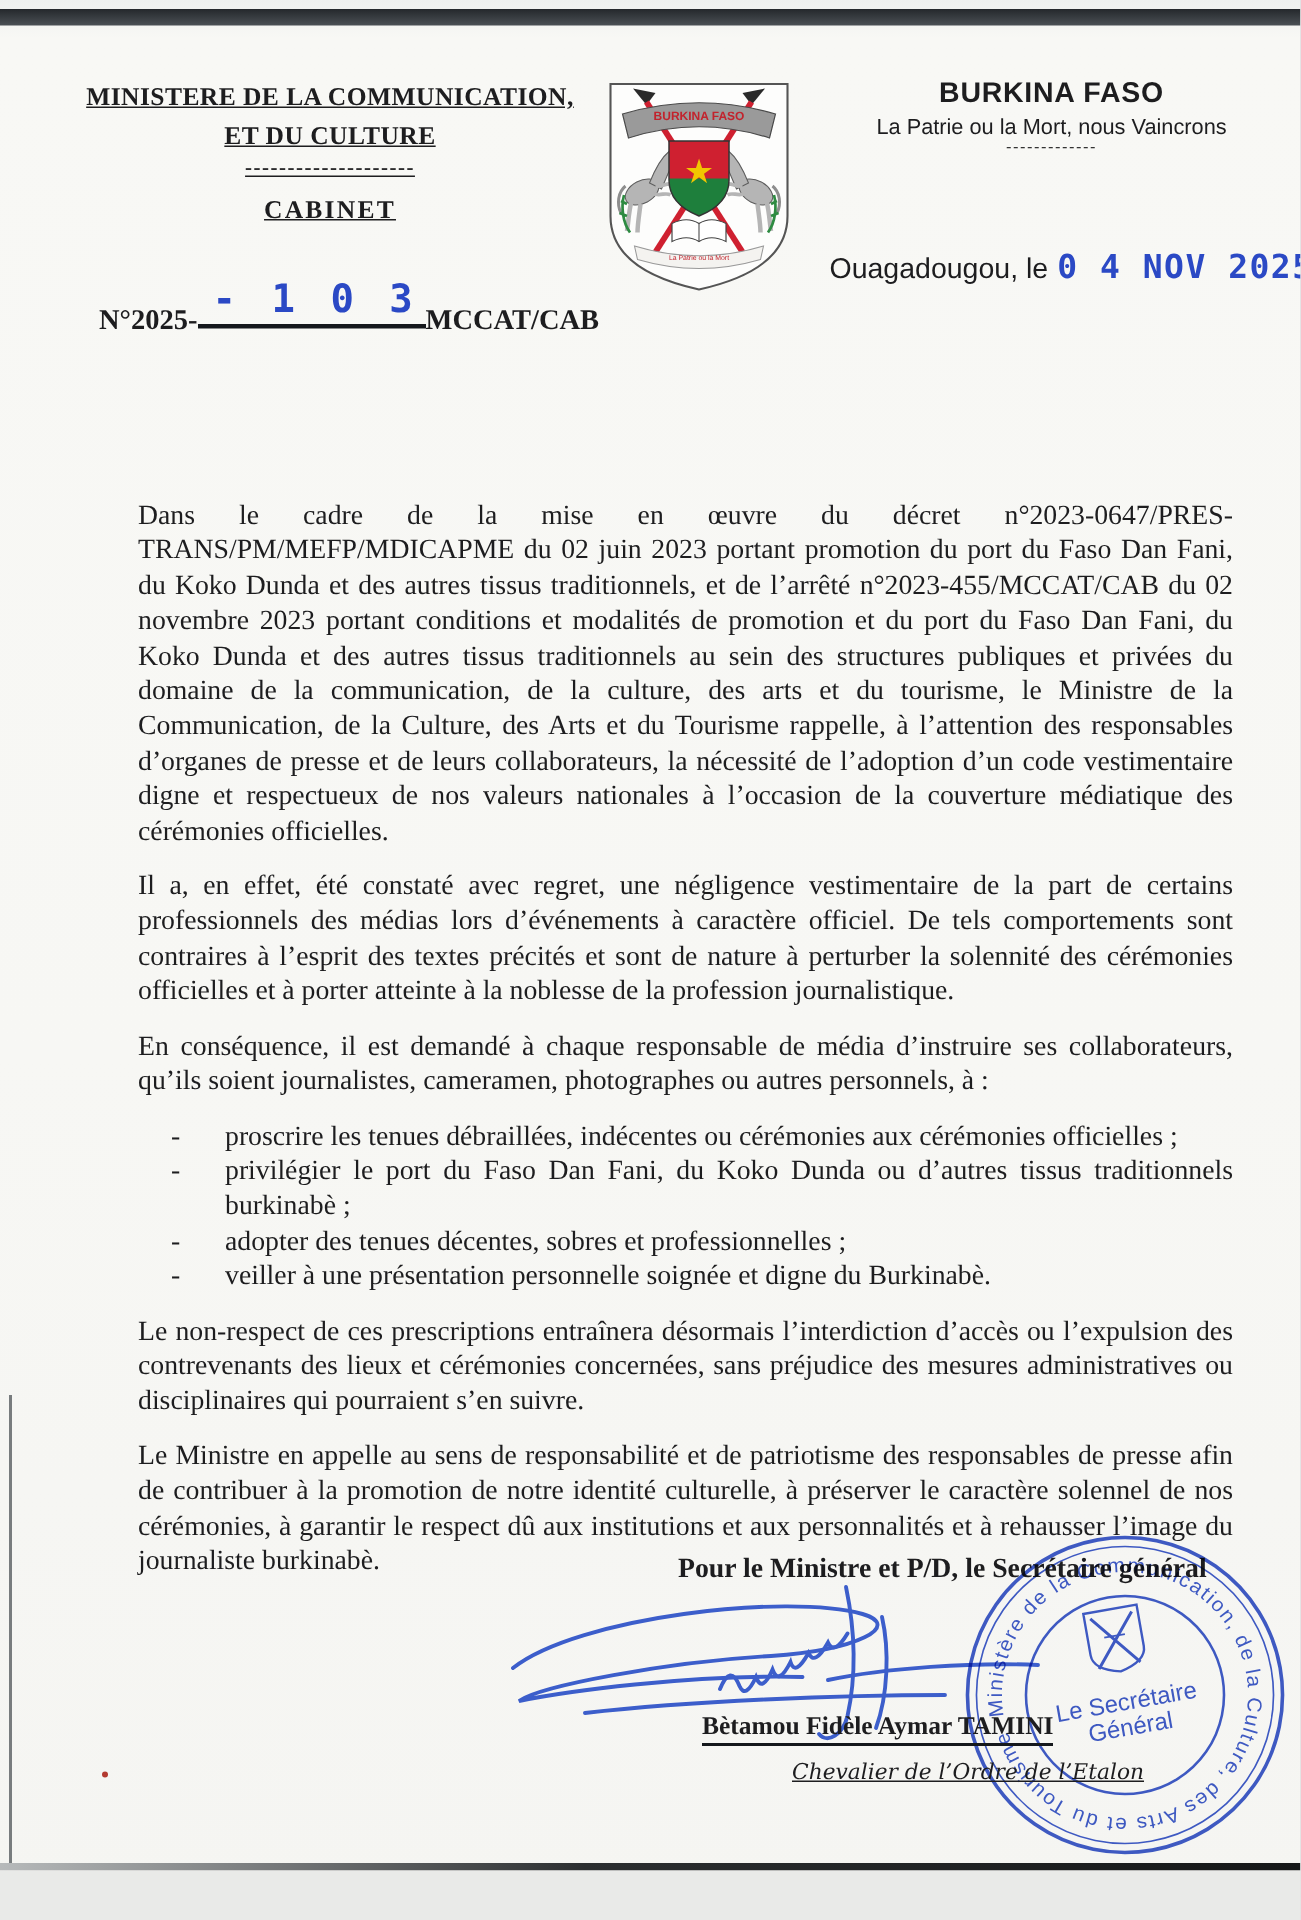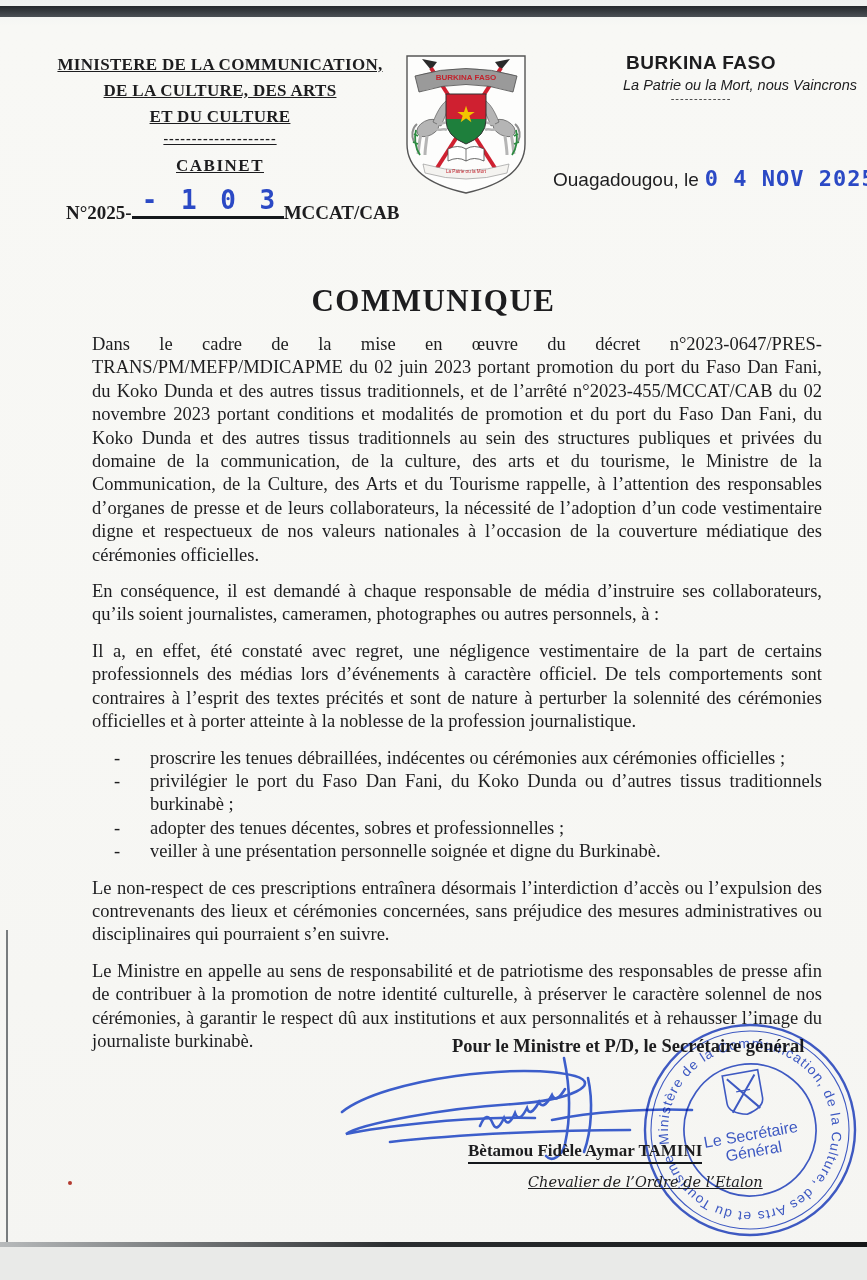--- a/index.html
+++ b/index.html
@@ -25,21 +25,21 @@
   .ref-line{position:absolute;left:66px;top:194px;font-weight:bold;font-size:19px;white-space:nowrap;}
   .ref-underline{display:inline-block;width:152px;height:22px;border-bottom:3px solid #15181c;
     position:relative;vertical-align:baseline;}
   .ref-number{position:absolute;left:10px;bottom:1px;font-family:"DejaVu Sans Mono",monospace;
     color:#2b49c5;font-size:26px;font-weight:bold;letter-spacing:4px;white-space:nowrap;}
 
   
   .header-right{position:absolute;left:545px;top:52px;width:312px;text-align:center;
     font-family:"Liberation Sans",sans-serif;}
   .country{font-weight:bold;font-size:19px;letter-spacing:.5px;}
-  .motto{font-style:italic;font-size:14.5px;margin-top:3px;text-align:right;}
+  .motto{font-size:14.5px;margin-top:3px;}
   .hr-divider{font-size:11px;letter-spacing:1px;line-height:10px;color:#333;}
   .place-date{position:absolute;left:553px;top:166px;font-family:"Liberation Sans",sans-serif;
     font-size:19px;white-space:nowrap;}
   .date-stamp{font-family:"DejaVu Sans Mono",monospace;color:#2b49c5;font-weight:bold;
     font-size:22px;letter-spacing:1px;margin-left:6px;}
 
   .emblem{position:absolute;left:401px;top:52px;}
 
   .doc-title{position:absolute;left:0;top:283px;width:100%;text-align:center;
     font-size:31px;font-weight:bold;letter-spacing:1.5px;}
@@ -64,21 +64,20 @@
 </style>
 </head>
 <body>
 
 <div class="canvas">
 
   <div class="top-band"></div>
 
   <div class="header-left">
     <div>MINISTERE DE LA COMMUNICATION,</div>
-    <div>DE LA CULTURE, DES ARTS</div>
     <div>ET DU CULTURE</div>
     <div class="hl-divider">--------------------</div>
     <div class="cabinet">CABINET</div>
   </div>
 
   <div class="ref-line"><span>N°2025-</span><span class="ref-underline"><span class="ref-number">- 1 0 3</span></span><span>MCCAT/CAB</span></div>
 
   <svg class="emblem" width="130" height="145" viewBox="0 0 130 145">
     <path d="M6,4 H124 V92 Q124,128 65,141 Q6,128 6,92 Z" fill="#fdfdfc" stroke="#555" stroke-width="1.4"></path>
 
@@ -129,26 +128,25 @@
     <text x="65" y="121" text-anchor="middle" font-size="4.6" fill="#c2232d" font-family="Liberation Sans, sans-serif">La Patrie ou la Mort</text>
   </svg>
 
   <div class="header-right">
     <div class="country">BURKINA FASO</div>
     <div class="motto">La Patrie ou la Mort, nous Vaincrons</div>
     <div class="hr-divider">-------------</div>
   </div>
   <div class="place-date"><span>Ouagadougou, le</span><span class="date-stamp">0 4 NOV 2025</span></div>
 
-  <div class="doc-title">COMMUNIQUE</div>
 
   <div class="body-text">
     <p class="para">Dans le cadre de la mise en œuvre du décret n°2023-0647/PRES-TRANS/PM/MEFP/MDICAPME du 02 juin 2023 portant promotion du port du Faso Dan Fani, du Koko Dunda et des autres tissus traditionnels, et de l’arrêté n°2023-455/MCCAT/CAB du 02 novembre 2023 portant conditions et modalités de promotion et du port du Faso Dan Fani, du Koko Dunda et des autres tissus traditionnels au sein des structures publiques et privées du domaine de la communication, de la culture, des arts et du tourisme, le Ministre de la Communication, de la Culture, des Arts et du Tourisme rappelle, à l’attention des responsables d’organes de presse et de leurs collaborateurs, la nécessité de l’adoption d’un  code vestimentaire digne et respectueux de nos valeurs nationales à l’occasion de la couverture médiatique des cérémonies officielles.</p>
+    <p class="para">Il a, en effet, été constaté avec regret, une négligence vestimentaire de la part de certains professionnels des médias lors d’événements à caractère officiel. De tels comportements sont contraires à l’esprit des textes précités et sont de nature à perturber la solennité des cérémonies officielles et à porter atteinte à la noblesse de la profession journalistique.</p>
     <p class="para">En conséquence, il est demandé à chaque responsable de média d’instruire ses collaborateurs, qu’ils soient journalistes, cameramen, photographes ou autres personnels, à :</p>
-    <p class="para">Il a, en effet, été constaté avec regret, une négligence vestimentaire de la part de certains professionnels des médias lors d’événements à caractère officiel. De tels comportements sont contraires à l’esprit des textes précités et sont de nature à perturber la solennité des cérémonies officielles et à porter atteinte à la noblesse de la profession journalistique.</p>
     <ul class="bullets">
       <li>
         <span class="bullet-dash">-</span>
         <span class="bullet-text">proscrire les tenues débraillées, indécentes ou cérémonies aux cérémonies officielles  ;</span>
       </li>
       <li>
         <span class="bullet-dash">-</span>
         <span class="bullet-text">privilégier le port du Faso Dan Fani, du Koko Dunda ou d’autres tissus traditionnels burkinabè ;</span>
       </li>
       <li>

